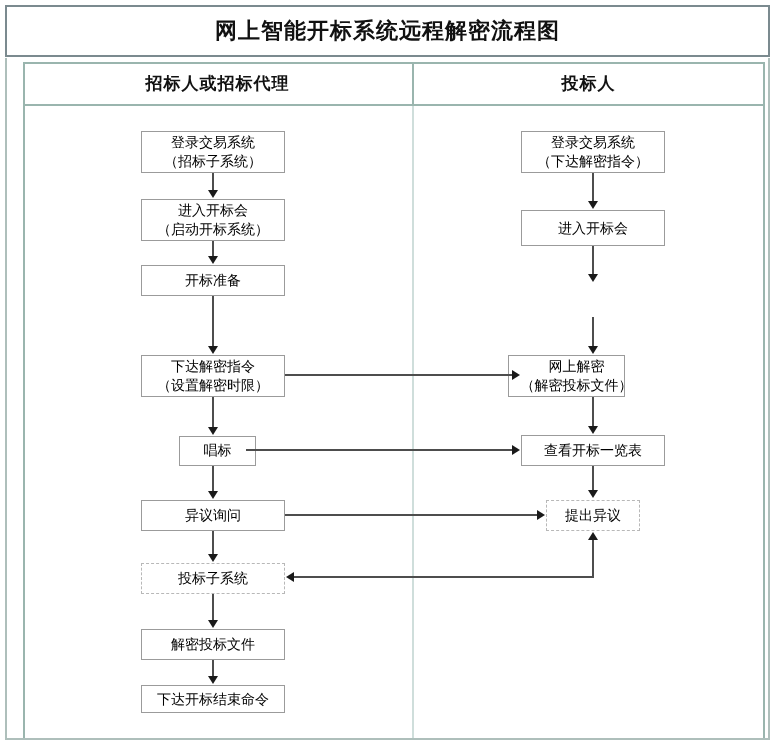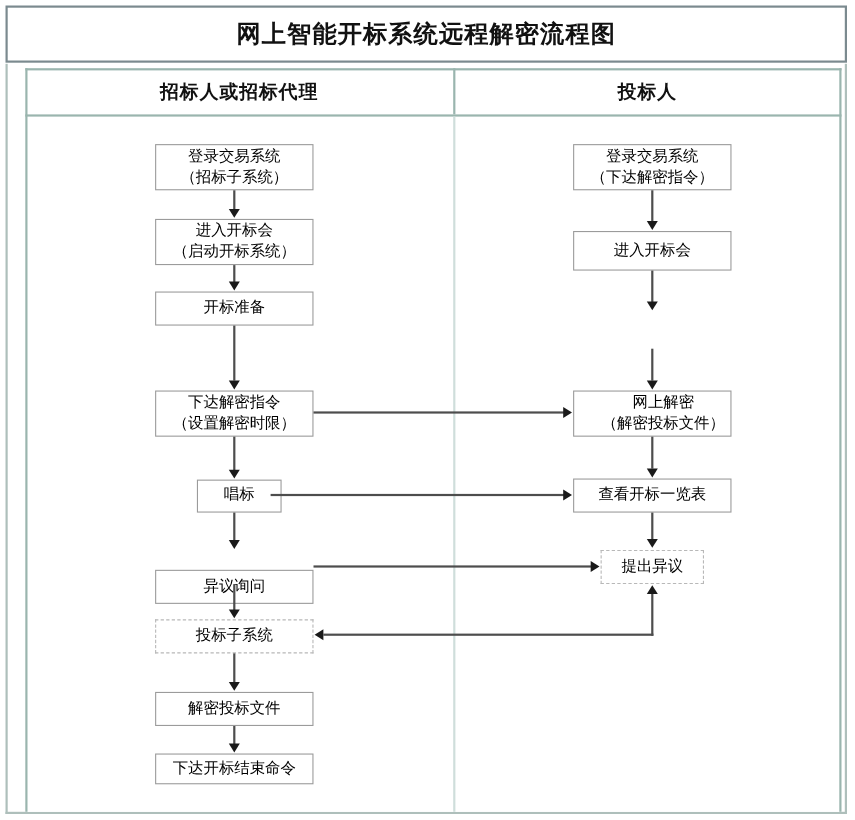--- a/index.html
+++ b/index.html
@@ -205,21 +205,21 @@
 
   <div class="node" style="left:141px; top:355px; width:144px; height:42px;">
     <span class="l1">下达解密指令</span>
     <span class="l2">（设置解密时限）</span>
   </div>
 
   <div class="node" style="left:179px; top:436px; width:77px; height:30px;font-family:Liberation Mono, monospace;">
     <span class="l1">唱标</span>
   </div>
 
-  <div class="node" style="left:141px; top:500px; width:144px; height:31px;margin-top:18px;">
+  <div class="node" style="left:141px; top:500px; width:144px; height:31px;">
     <span class="l1">异议询问</span>
   </div>
 
   <div class="node dashed" style="left:141px; top:563px; width:144px; height:31px;">
     <span class="l1">投标子系统</span>
   </div>
 
   <div class="node" style="left:141px; top:629px; width:144px; height:31px;">
     <span class="l1">解密投标文件</span>
   </div>
@@ -231,21 +231,21 @@
   <div class="node" style="left:521px; top:131px; width:144px; height:42px;">
     <span class="l1">登录交易系统</span>
     <span class="l2">（下达解密指令）</span>
   </div>
 
   <div class="node" style="left:521px; top:210px; width:144px; height:36px;">
     <span class="l1">进入开标会</span>
   </div>
 
 
-  <div class="node" style="left:521px; top:355px; width:144px; height:42px;padding-left:20px;">
+  <div class="node" style="left:508px; top:355px; width:117px; height:42px;padding-left:20px;">
     <span class="l1">网上解密</span>
     <span class="l2">（解密投标文件）</span>
   </div>
 
   <div class="node" style="left:521px; top:435px; width:144px; height:31px;">
     <span class="l1">查看开标一览表</span>
   </div>
 
   <div class="node dashed" style="left:546px; top:500px; width:94px; height:31px;text-align:center;">
     <span class="l1">提出异议</span>

